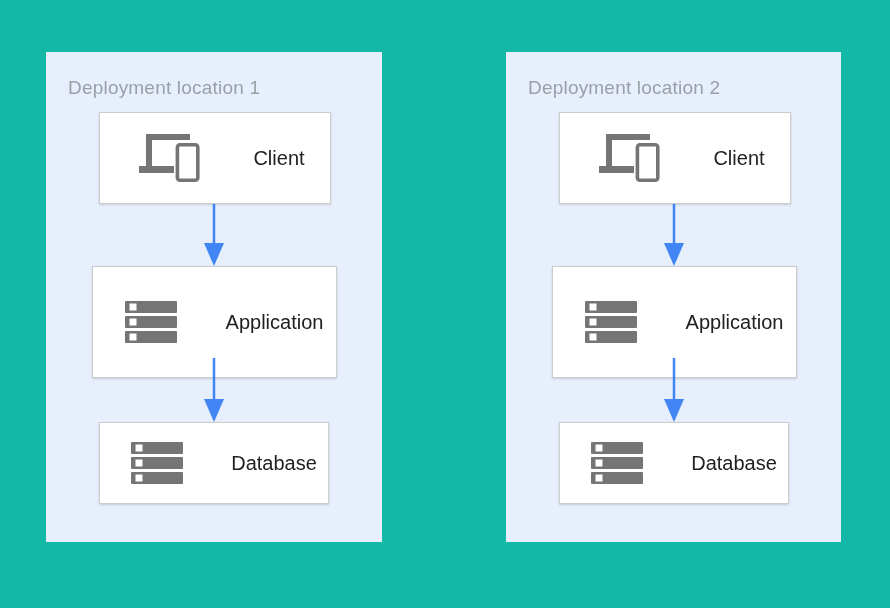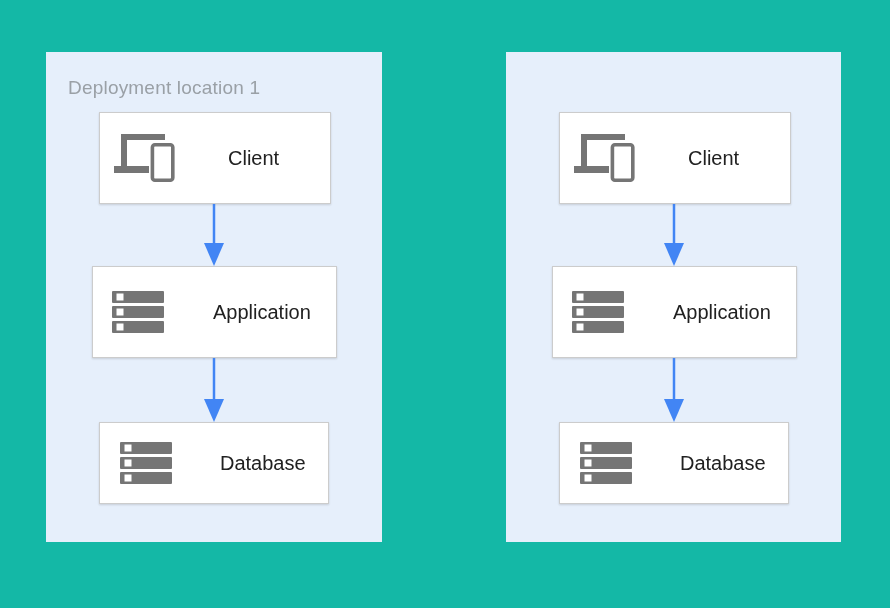--- a/index.html
+++ b/index.html
@@ -34,37 +34,37 @@
     white-space: nowrap;
   }
   .node {
     position: absolute;
     box-sizing: border-box;
     background: #ffffff;
     border: 1px solid #cccccc;
     box-shadow: 0 1px 2px rgba(0,0,0,0.14);
     display: flex;
     align-items: center;
-    justify-content: flex-start;
+    justify-content: center;
     gap: 20px;
   }
   .node .icon {
     color: #757575;
     display: flex;
     align-items: center;
     flex: 0 0 auto;
   }
   .node .label {
     font-size: 20px;
     color: #212121;
     white-space: nowrap;
   }
   .node.client      { left: 53px; top: 60px;  width: 232px; height: 92px; padding-left: 14px; }
   .node.client .label      { margin-left: 33px; }
-  .node.application { left: 46px; top: 214px; width: 245px; height: 92px; padding-left: 19px; }
+  .node.application { left: 46px; top: 214px; width: 245px; height: 112px; padding-left: 19px; }
   .node.application .label { margin-left: 29px; }
   .node.database    { left: 53px; top: 370px; width: 230px; height: 82px; padding-left: 20px; }
   .node.database .label    { margin-left: 28px; }
   .arrow {
     position: absolute;
     left: 157px;
     width: 22px;
     color: #4285f4;
   }
   .arrow.a1 { top: 152px; height: 62px; }
@@ -127,20 +127,21 @@
           <rect x="4.5" y="2.5" width="7" height="7" fill="#ffffff"></rect>
           <rect x="4.5" y="17.5" width="7" height="7" fill="#ffffff"></rect>
           <rect x="4.5" y="32.5" width="7" height="7" fill="#ffffff"></rect>
         </svg>
       </span>
       <span class="label">Database</span>
     </div>
   </div>
 
   <div class="location loc2">
+    <div class="location-title">Deployment location 2</div>
 
     <div class="node client">
       <span class="icon">
         <svg width="61" height="48" viewBox="0 0 61 48">
           <path d="M7,0 H51 V6 H13 V32 H7 Z" fill="currentColor"></path>
           <rect x="0" y="32" width="35" height="7" fill="currentColor"></rect>
           <rect x="38.4" y="10.8" width="20.4" height="35.4" rx="2.5" fill="#ffffff" stroke="currentColor" stroke-width="3.6"></rect>
         </svg>
       </span>
       <span class="label">Client</span>

